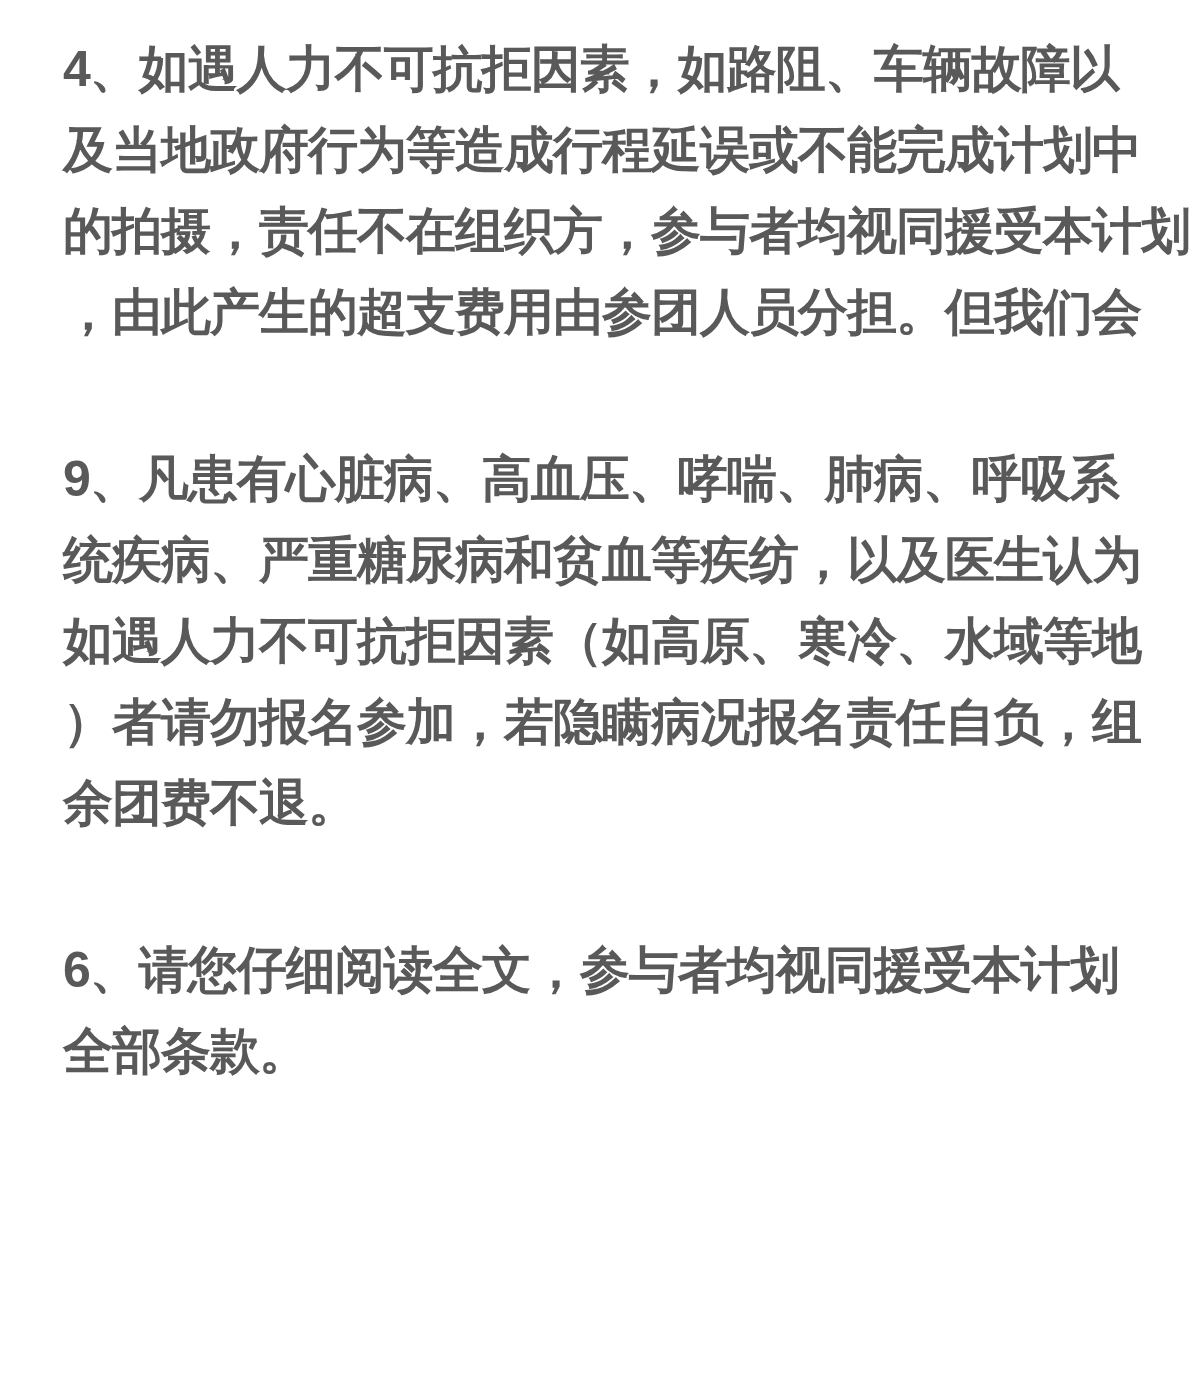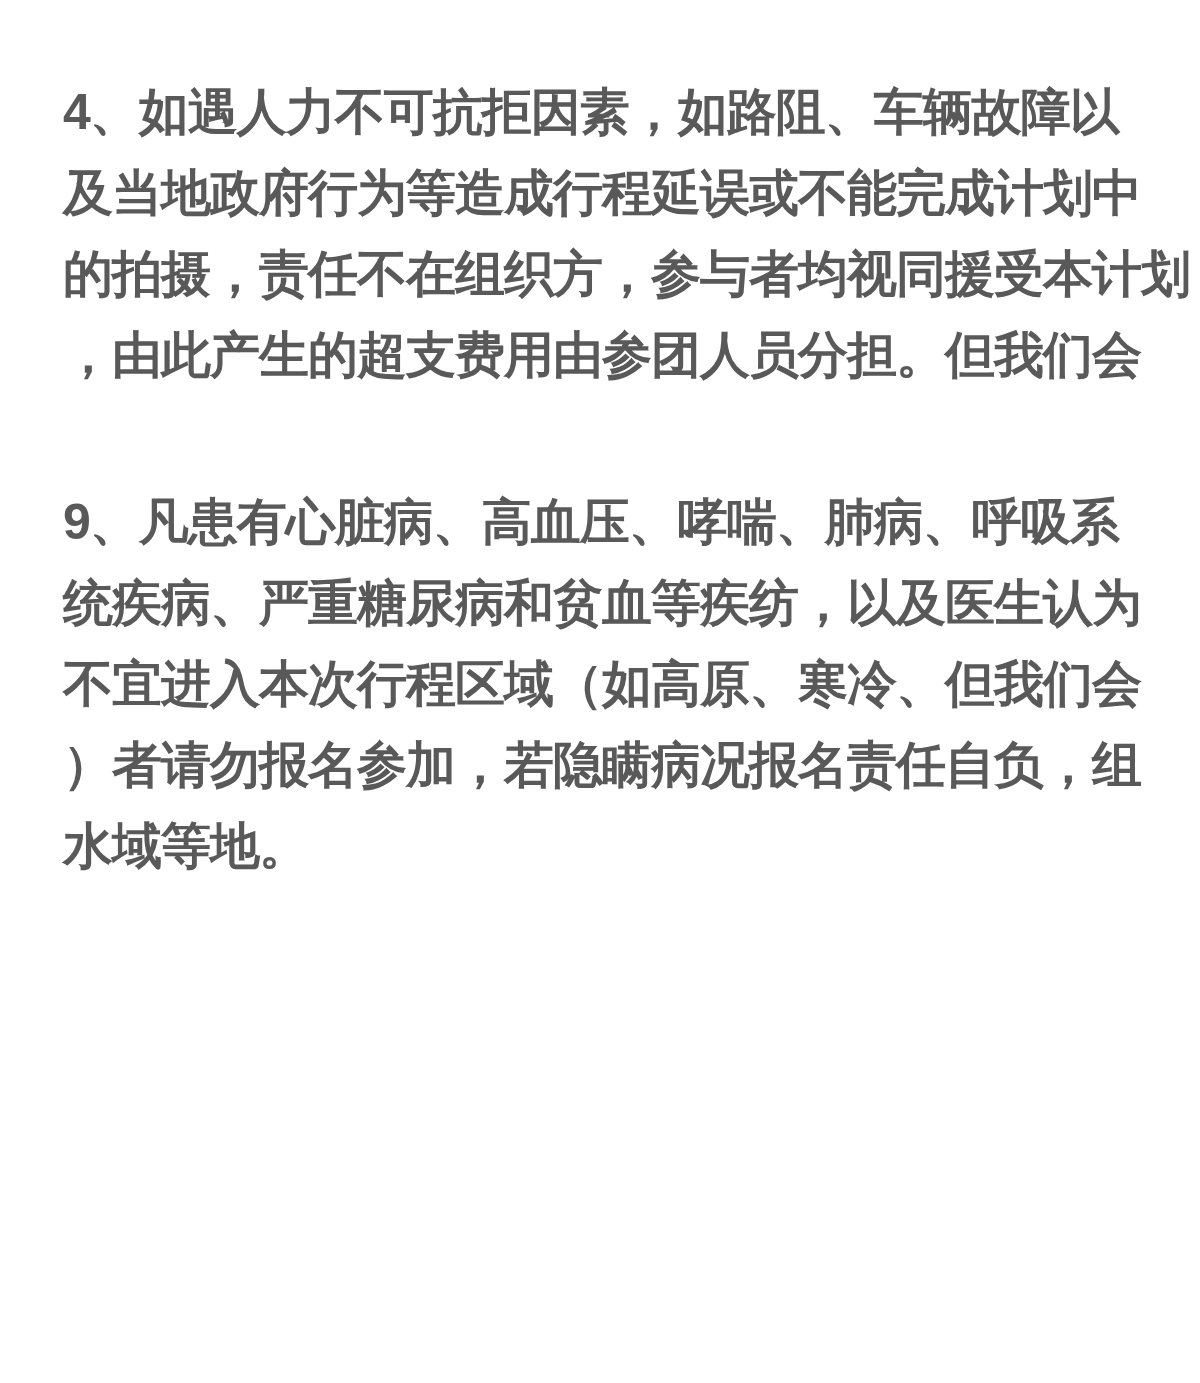--- a/index.html
+++ b/index.html
@@ -9,21 +9,21 @@
   }
   body {
     width: 1200px;
     height: 1383px;
     overflow: hidden;
     font-family: "Liberation Sans", sans-serif;
   }
   .doc {
     box-sizing: border-box;
     width: 1200px;
-    padding: 72px 60px 0 63px;
+    padding: 29px 60px 0 63px;
     color: #595959;
     font-weight: bold;
   }
   .para {
     margin: 0 0 86px 0;
   }
   .para:last-child {
     margin-bottom: 0;
   }
   .line {
@@ -42,19 +42,23 @@
   <section class="para">
     <div class="line">4、如遇人力不可抗拒因素，如路阻、车辆故障以</div>
     <div class="line">及当地政府行为等造成行程延误或不能完成计划中</div>
     <div class="line">的拍摄，责任不在组织方，参与者均视同援受本计划</div>
     <div class="line">，由此产生的超支费用由参团人员分担。但我们会</div>
   </section>
 
   <section class="para">
     <div class="line">9、凡患有心脏病、高血压、哮喘、肺病、呼吸系</div>
     <div class="line">统疾病、严重糖尿病和贫血等疾纺，以及医生认为</div>
-    <div class="line">不宜进入本次行程区域（如高原、寒冷、但我们会</div>
+    <div class="line">如遇人力不可抗拒因素（如高原、寒冷、水域等地</div>
     <div class="line">）者请勿报名参加，若隐瞒病况报名责任自负，组</div>
-    <div class="line">水域等地。</div>
+    <div class="line">余团费不退。</div>
   </section>
 
+  <section class="para">
+    <div class="line">6、请您仔细阅读全文，参与者均视同援受本计划</div>
+    <div class="line">全部条款。</div>
+  </section>
 
 </main>
 
 </body></html>

